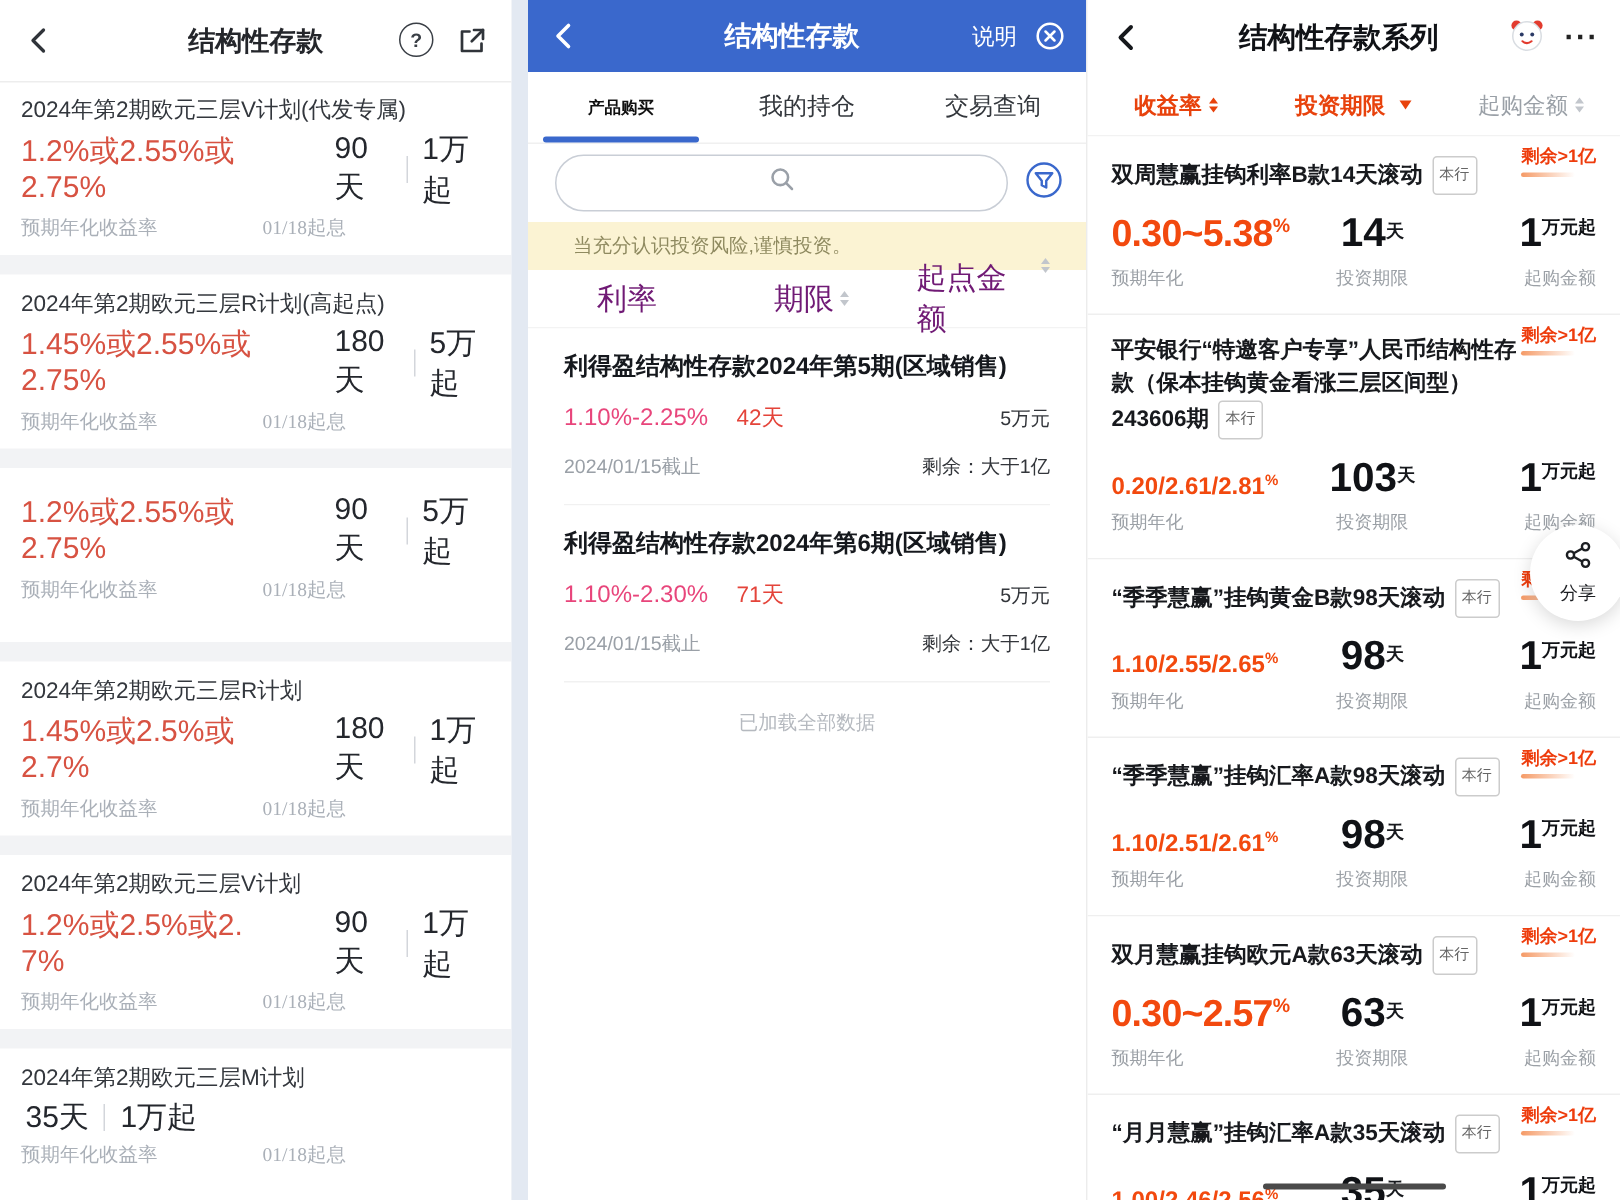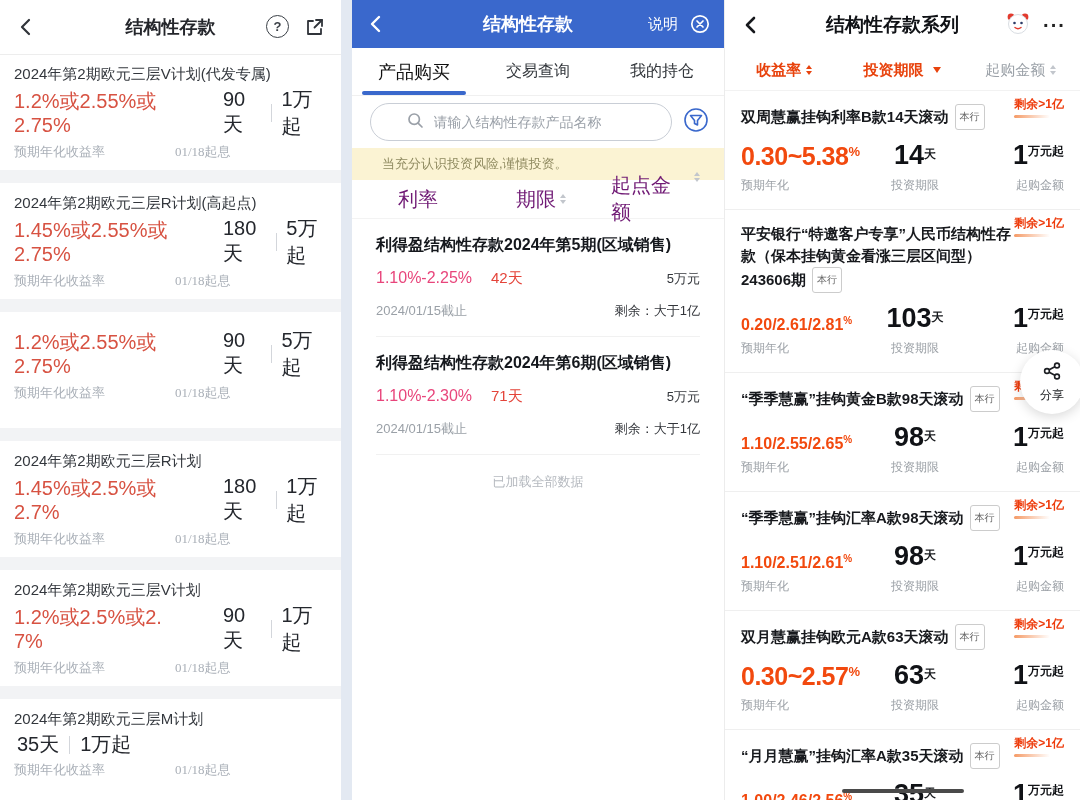--- a/index.html
+++ b/index.html
@@ -29,21 +29,21 @@
   .lfoot .ldate{padding-left:3px;}
 
   
   .panel-mid{left:352px;width:372px;}
   .mheader{height:48px;background:#3a68cc;display:flex;align-items:center;padding:0 12px;position:relative;color:#fff;}
   .mheader .mtitle{position:absolute;left:70px;right:90px;text-align:center;font-size:18px;font-weight:700;}
   .mheader .mright{margin-left:auto;display:flex;align-items:center;gap:10px;z-index:2;}
   .mhelp{font-size:15px;color:#fff;}
   .mtabs{height:47px;display:flex;border-bottom:1px solid #f0f0f0;background:#fff;}
   .mtab{flex:1;display:flex;align-items:center;justify-content:center;font-size:16px;color:#33373c;position:relative;}
-  .mtab.active{font-weight:400;color:#111;font-size:18px;}
+  .mtab.active{font-weight:700;color:#111;font-size:11px;}
   .mtab.active::after{content:"";position:absolute;left:8%;right:8%;bottom:0;height:4px;background:#3a68cc;border-radius:2px;}
   .msearchrow{height:52px;display:flex;align-items:center;padding:0 14px 0 18px;gap:10px;background:#fff;}
   .msearch{flex:1;height:36px;border:1px solid #c9ced6;border-radius:19px;display:flex;align-items:center;
            justify-content:center;gap:8px;background:#fff;}
   .msearch input{border:none;outline:none;font-size:14px;color:#333;width:200px;background:transparent;
                  font-family:"Liberation Sans","DejaVu Sans",sans-serif;}
   .msearch input::placeholder{color:#9aa0a8;}
   .mnotice{height:32px;background:#fbf3d3;color:#8f8a60;font-size:13px;display:flex;align-items:center;padding:0 0 0 30px;}
   .mthead{height:38px;display:flex;align-items:center;background:#fff;border-bottom:1px solid #f3f3f3;
           font-size:20px;color:#701a75;padding:0 24px;}
@@ -249,36 +249,35 @@
           </svg>
         </span>
       </span>
     </header>
 
     <nav class="mtabs">
       <div class="mtab active">
           <span>产品购买</span>
         </div>
       <div class="mtab">
+          <span>我的持仓</span>
+        </div>
+      <div class="mtab">
           <span>交易查询</span>
-        </div>
-      <div class="mtab">
-          <span>我的持仓</span>
         </div>
     </nav>
 
     <div class="msearchrow">
       <div class="msearch">
         <span>
           <svg width="17" height="17" viewBox="0 0 17 17" fill="none" stroke="#9aa0a8" stroke-width="1.7" stroke-linecap="round">
             <circle cx="7.2" cy="7.2" r="5.2"></circle>
               <path d="M11.3 11.3 L15 15"></path>
           </svg>
         </span>
-        <input type="text" placeholder="请输入结构性存款产品名称" style="">
       </div>
       <span>
         <svg width="28" height="28" viewBox="0 0 28 28" fill="none" stroke="#3a68cc" stroke-width="1.6" stroke-linejoin="round">
           <circle cx="14" cy="14" r="11"></circle>
             <path d="M8.5 9.5 H19.5 L15.5 14.5 V19 L12.5 17.5 V14.5 Z"></path>
         </svg>
       </span>
     </div>
 
     <div class="mnotice">当充分认识投资风险,谨慎投资。</div>

